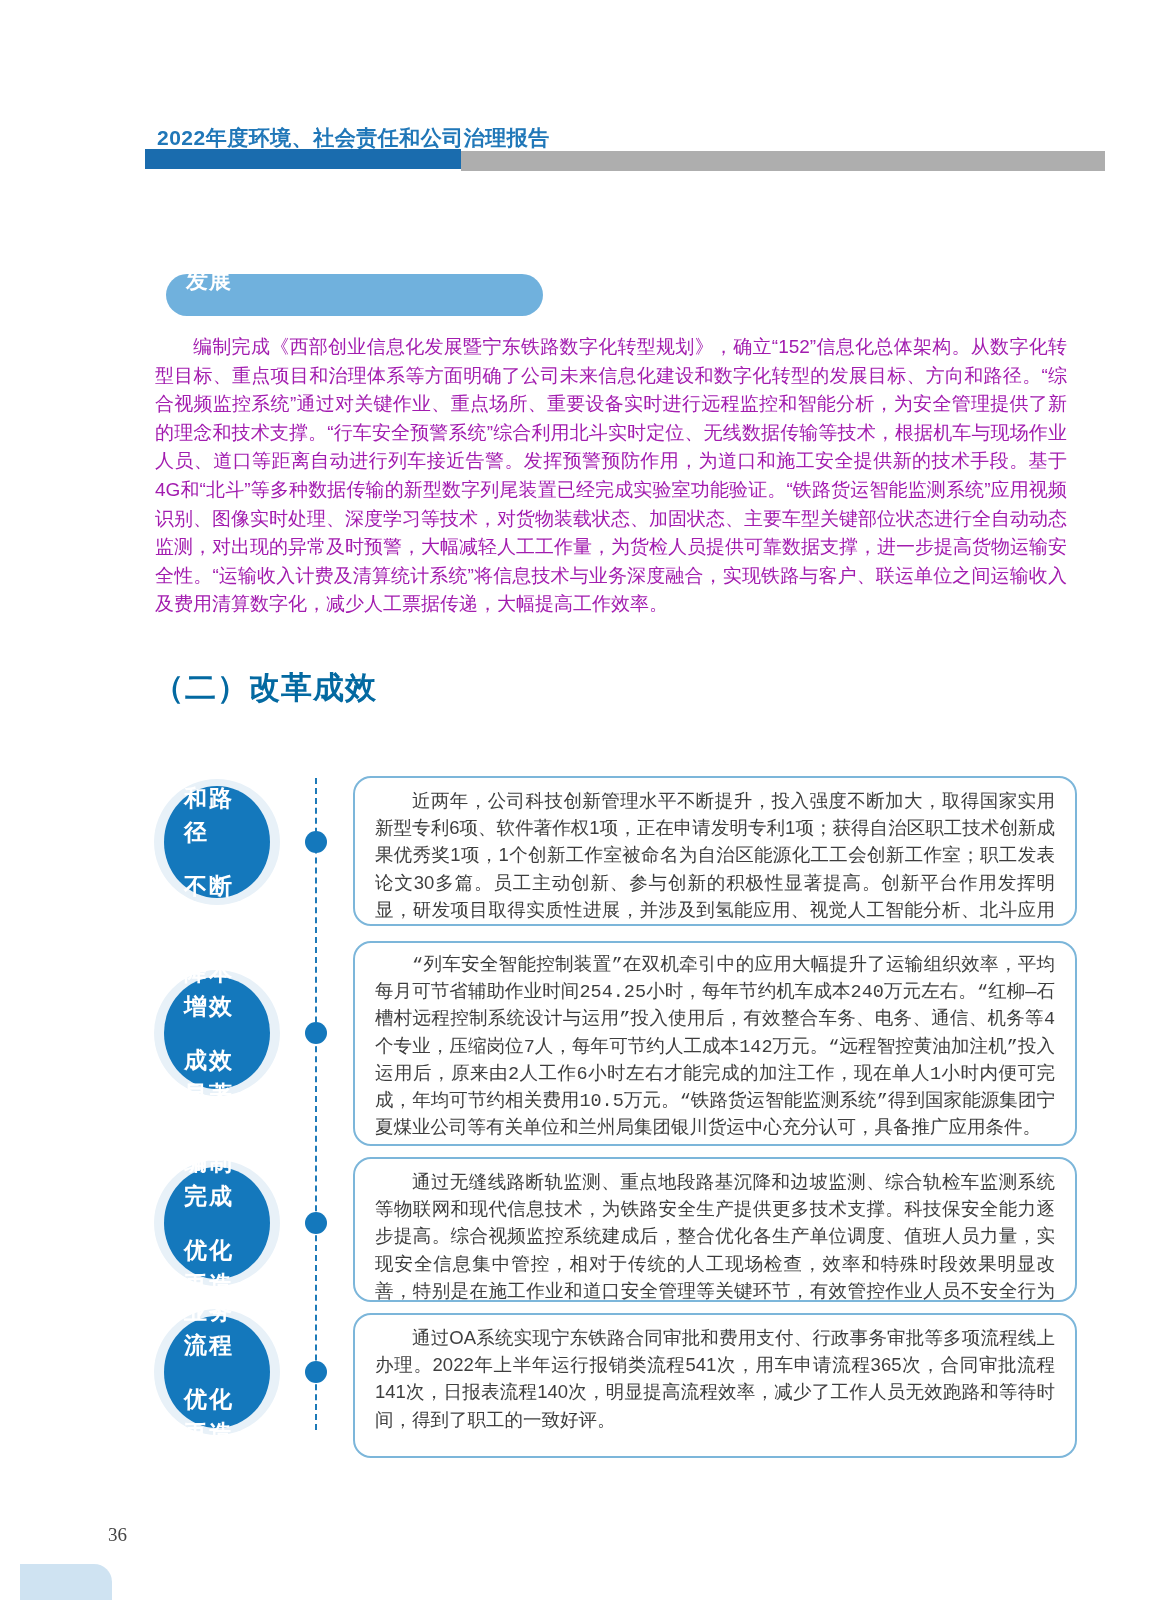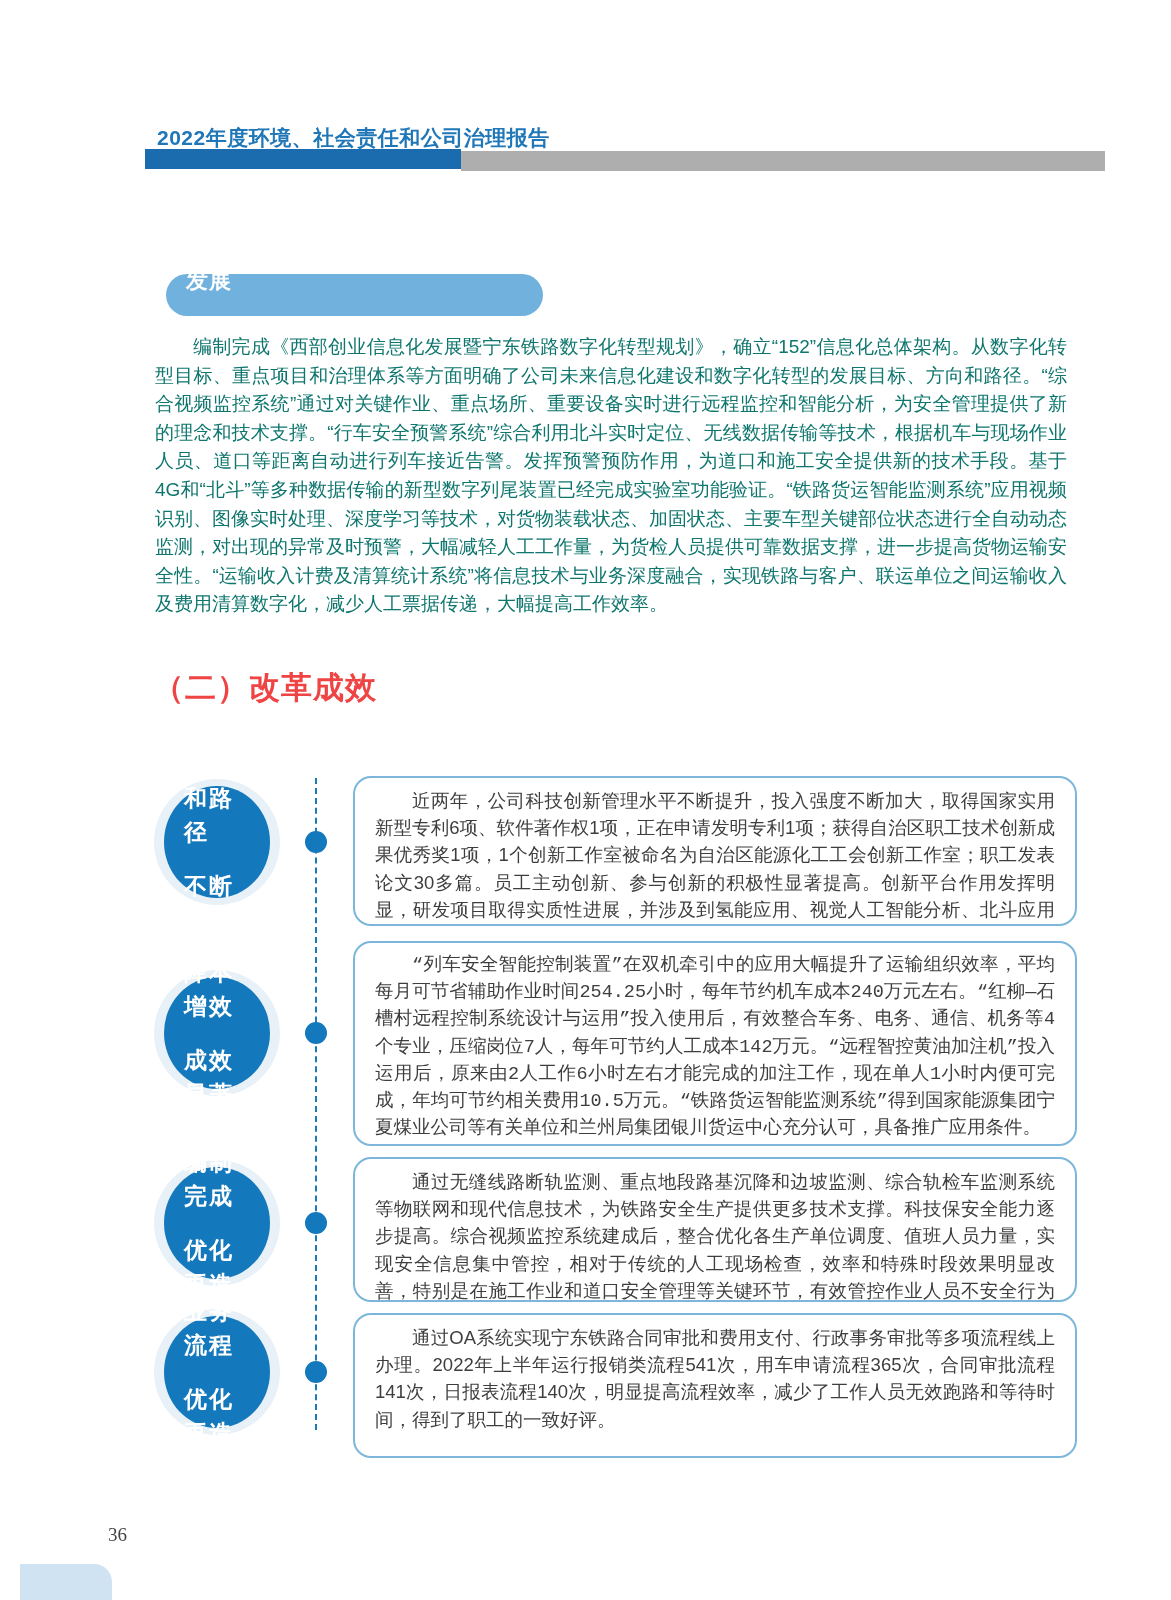--- a/index.html
+++ b/index.html
@@ -51,32 +51,32 @@
     letter-spacing: 1px;
   }
 
   
   .intro-para {
     position: absolute;
     left: 125px; top: 303px;
     width: 932px;
     font-size: 19px;
     line-height: 28.6px;
-    color: #0f766e;
+    color: #a21caf;
     text-align: justify;
     text-indent: 2em;
   }
 
   
   .section-heading {
     position: absolute;
     left: 123px; top: 637px;
     font-size: 31px;
     font-weight: bold;
-    color: #ef4444;
+    color: #0369a1;
     letter-spacing: 1px;
   }
 
   
   .timeline-dashes {
     position: absolute;
     left: 295px; top: 758px;
     height: 652px; width: 0;
     border-left: 2px dashed #1d7ab8;
   }

